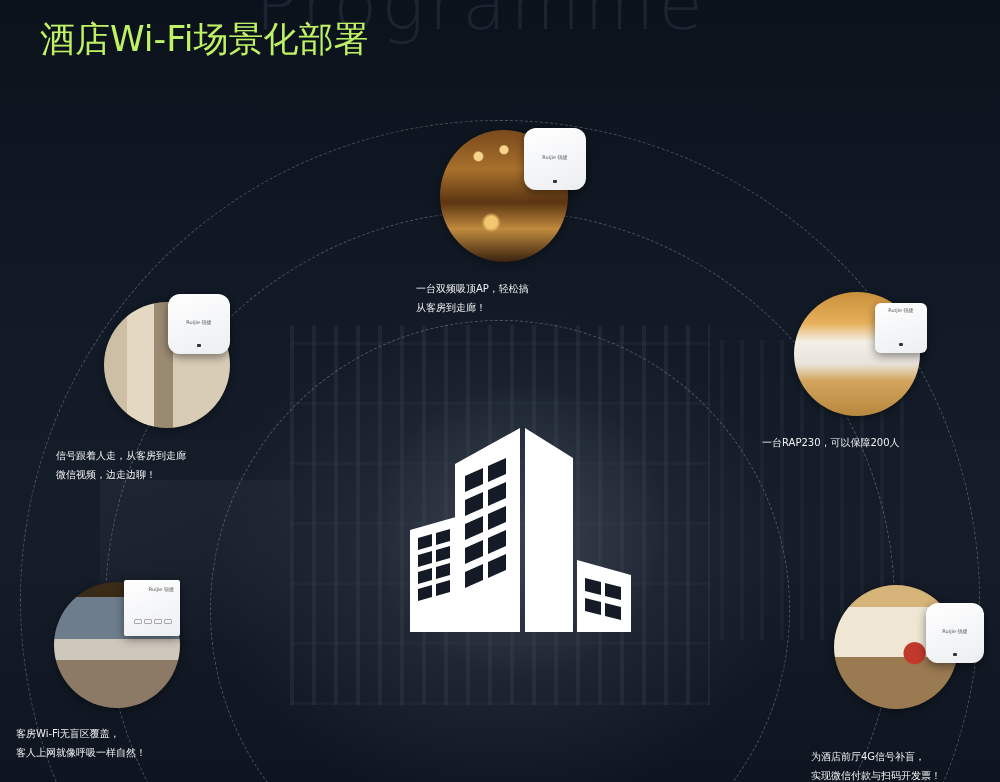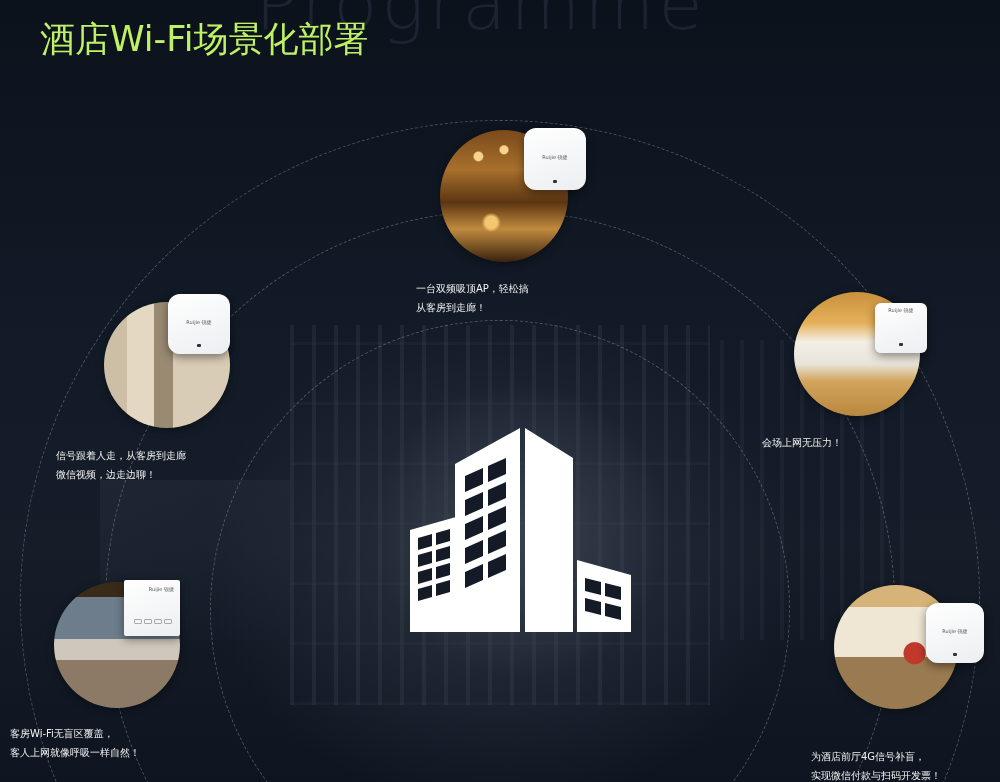--- a/index.html
+++ b/index.html
@@ -138,36 +138,36 @@
     <div>微信视频，边走边聊！</div>
   </div>
 </div>
 
 <div class="scene">
   <div class="photo photo-conference" style="left:794px; top:292px; width:126px; height:124px;"></div>
   <div class="device" style="left:875px; top:303px; width:52px; height:50px; border-radius:6px;">
     <span class="brand" style="top:4px;">Ruijie 锐捷</span>
   </div>
   <div class="caption" style="left:762px; top:433px;">
-    <div>会场上网无压力！</div>
+    <div>一台RAP230，可以保障200人</div>
   </div>
 </div>
 
 <div class="scene">
   <div class="photo photo-guestroom" style="left:54px; top:582px; width:126px; height:126px;"></div>
   <div class="device device-panel" style="left:124px; top:580px; width:56px; height:56px;">
     <span class="brand">Ruijie 锐捷</span>
     <div class="ports">
         <span></span>
         <span></span>
         <span></span>
         <span></span>
       </div>
   </div>
-  <div class="caption" style="left:10px; top:724px;">
+  <div class="caption" style="left:16px; top:724px;">
     <div>客房Wi-Fi无盲区覆盖，</div>
     <div>客人上网就像呼吸一样自然！</div>
   </div>
 </div>
 
 <div class="scene">
   <div class="photo photo-lobby" style="left:834px; top:585px; width:124px; height:124px;"></div>
   <div class="device" style="left:926px; top:603px; width:58px; height:60px;">
     <span class="brand">Ruijie 锐捷</span>
   </div>

